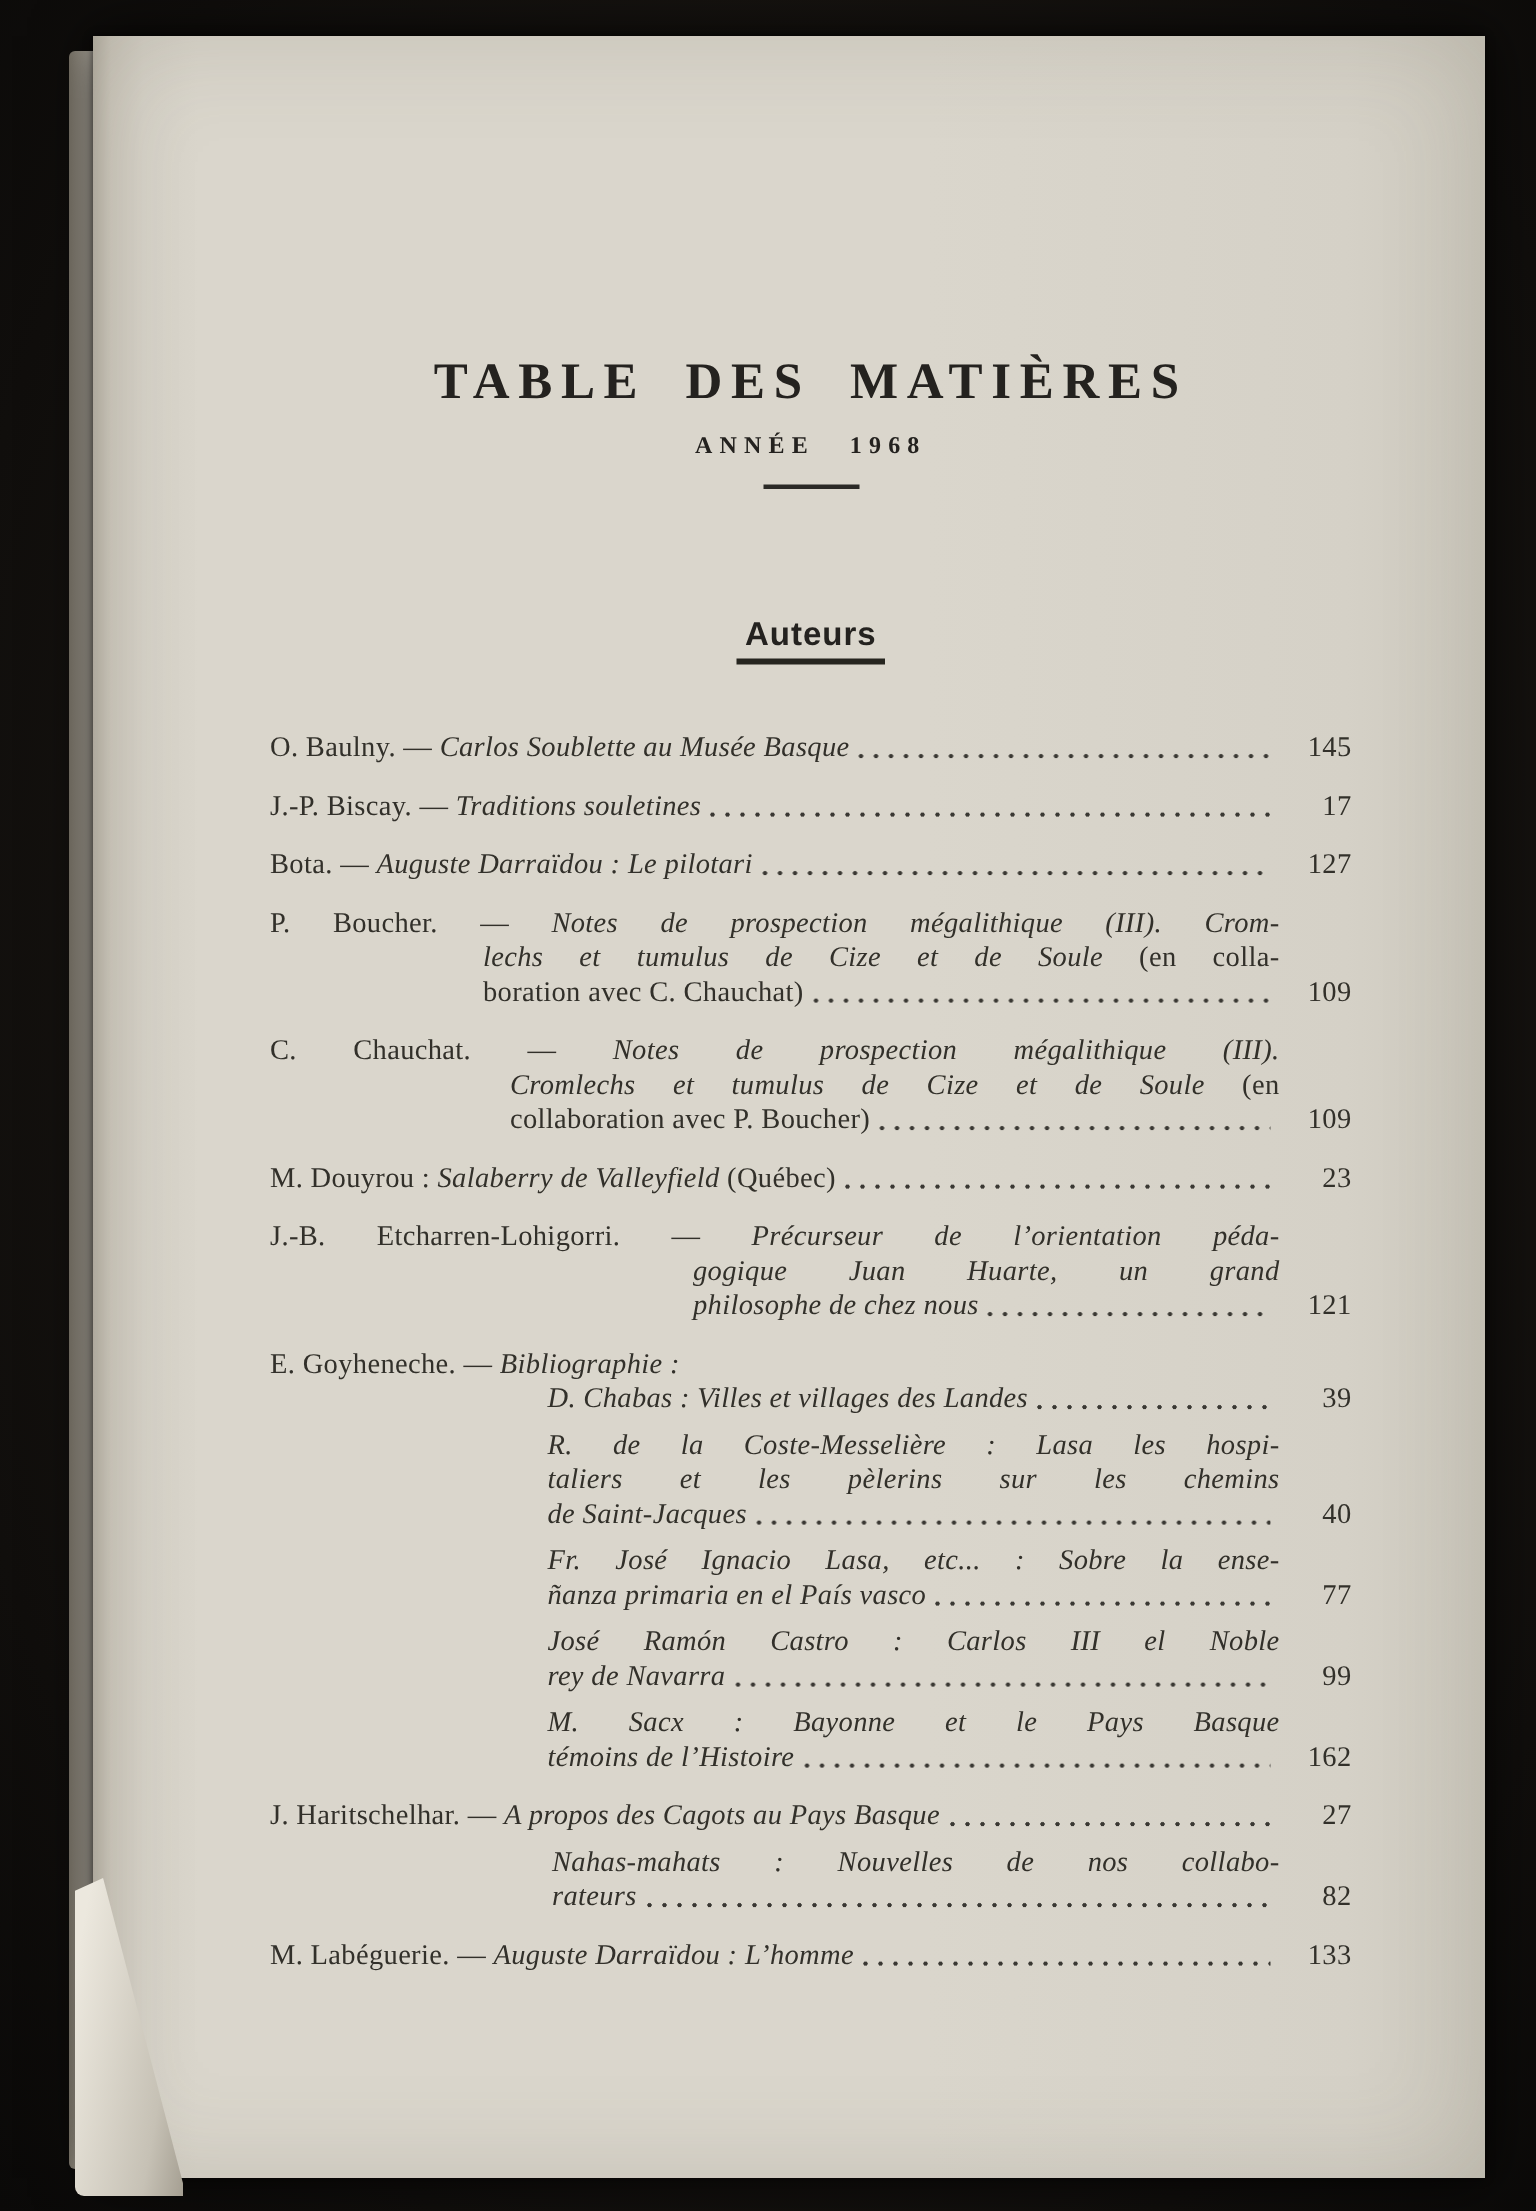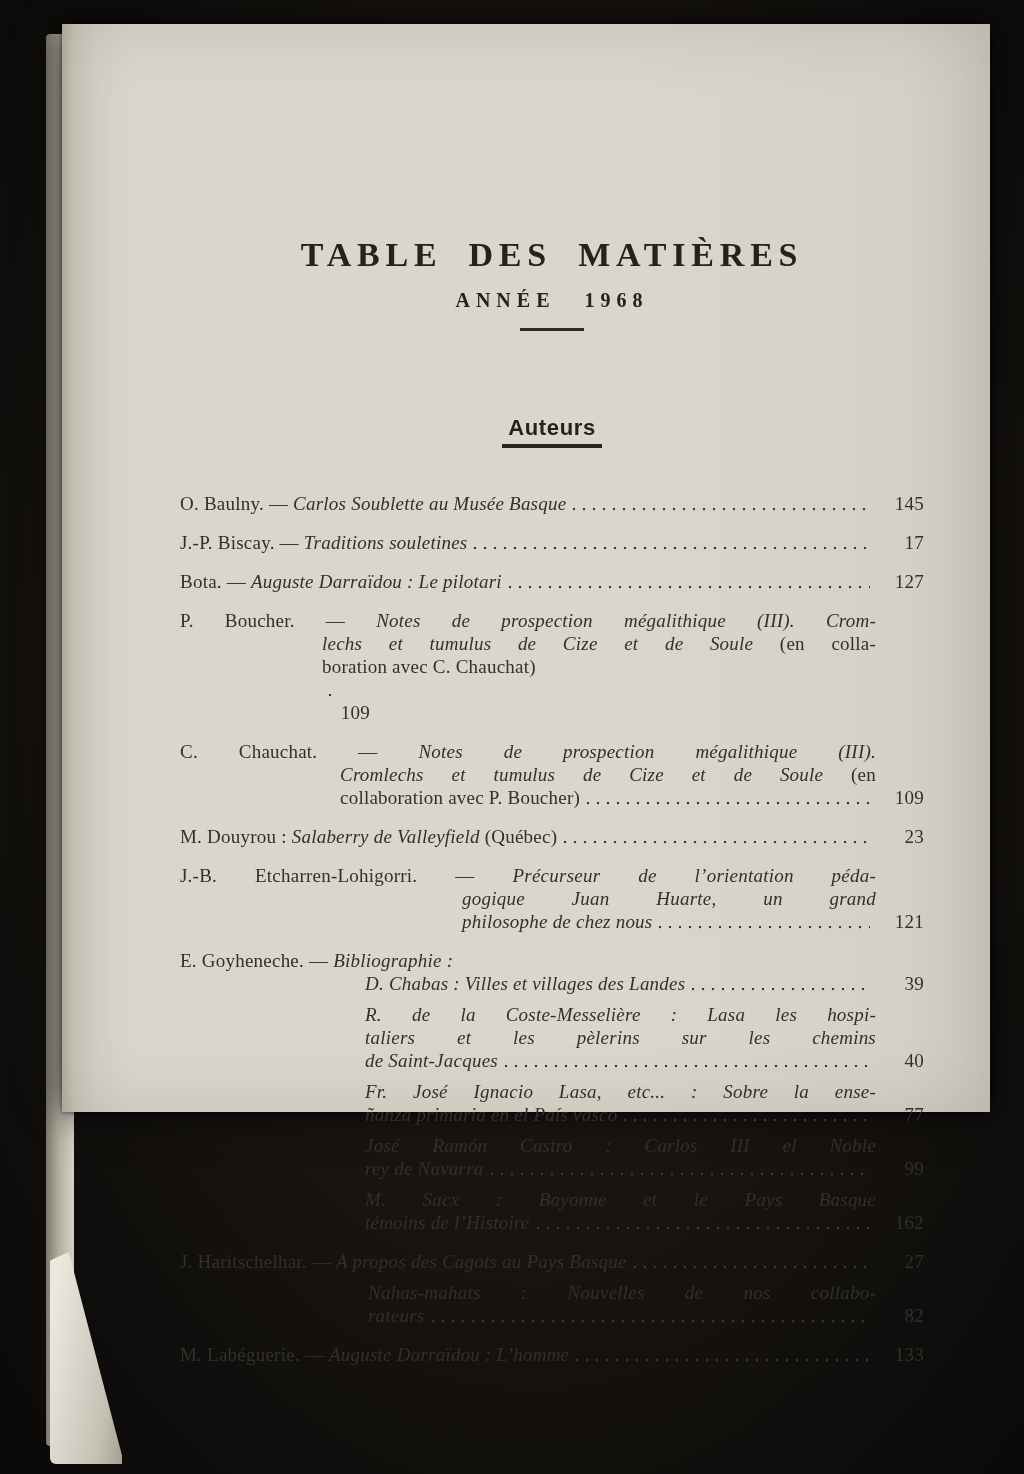--- a/index.html
+++ b/index.html
@@ -13,39 +13,39 @@
   .backdrop {
     position:absolute; inset:0;
     background: radial-gradient(ellipse at 52% 45%, #232019 0%, #161310 55%, #0a0908 100%);
   }
   .page-edges {
     position:absolute; left:46px; top:34px; width:28px; height:1412px;
     background: linear-gradient(90deg, #7e786c 0%, #b3ada1 45%, #d6d2c7 100%);
     border-radius:4px 0 0 4px;
   }
   .paper {
-    position:absolute; left:62px; top:24px; width:928px; height:1088px;
-    padding:212px 66px 0 118px;
+    position:absolute; left:62px; top:24px; width:928px; height:1428px;
+    padding:212px 89px 0 118px;
     background: linear-gradient(90deg, #b6b1a5 0px, #ccc7bc 12px, #d5d1c7 34px,
                 var(--paper, #dad6cc) 70px, var(--paper, #dad6cc) 60%, #d5d1c7 90%, #ccc8bd 100%);
     box-shadow: 0 0 36px rgba(0,0,0,0.78), 0 0 5px rgba(0,0,0,0.55),
                 inset 0 0 70px rgba(95,88,70,0.18);
   }
   .page-curl {
     position:absolute; left:50px; top:1252px; width:72px; height:212px;
     background: linear-gradient(100deg, #ece8de 10%, #c6c1b5 75%, #a59f92 100%);
     clip-path: polygon(0 4%, 26% 0, 100% 96%, 100% 100%, 0 100%);
     border-radius: 0 0 0 6px;
   }
   .doc-title {
     text-align:center; font-size:34px; font-weight:700;
     letter-spacing:0.17em; word-spacing:0.35em; color:#24221f;
   }
   .doc-subtitle {
-    margin-top:15px; text-align:center; font-size:20px; font-weight:700;
+    margin-top:15px; text-align:center; font-size:16px; font-weight:700;
     letter-spacing:0.30em; word-spacing:0.9em; color:#24221f;
   }
   .title-rule { width:64px; border-top:3px solid #2b2a26; margin:16px auto 0; }
   .heading-wrap { margin-top:84px; text-align:center; }
   .section-heading {
     display:inline-block; font-family:Liberation Sans, sans-serif;
     font-size:22px; font-weight:700; letter-spacing:0.03em; color:#24221f;
     padding:0 6px 3px; border-bottom:4px solid #26251f;
   }
   .entries { margin-top:44px; font-size:19px; letter-spacing:0.012em; }
@@ -100,21 +100,21 @@
       </div>
       <div class="toc-entry">
         <div class="toc-line justify" style="padding-left: 0px;">
           <span class="line-text"><span class="ro">P. Boucher. — </span><span class="it">Notes de prospection mégalithique (III). Crom-</span></span>
           <span class="page-num"></span>
         </div>
         <div class="toc-line justify" style="padding-left: 142px;">
           <span class="line-text"><span class="it">lechs et tumulus de Cize et de Soule </span><span class="ro">(en colla-</span></span>
           <span class="page-num"></span>
         </div>
-        <div class="toc-line" style="padding-left: 142px; flex-direction: column;">
+        <div class="toc-line" style="padding-left: 142px;">
           <span class="line-text"><span class="ro">boration avec C. Chauchat) </span></span>
           <span class="leader"></span>
           <span class="page-num">109</span>
         </div>
       </div>
       <div class="toc-entry">
         <div class="toc-line justify" style="padding-left: 0px;">
           <span class="line-text"><span class="ro">C. Chauchat. — </span><span class="it">Notes de prospection mégalithique (III).</span></span>
           <span class="page-num"></span>
         </div>

